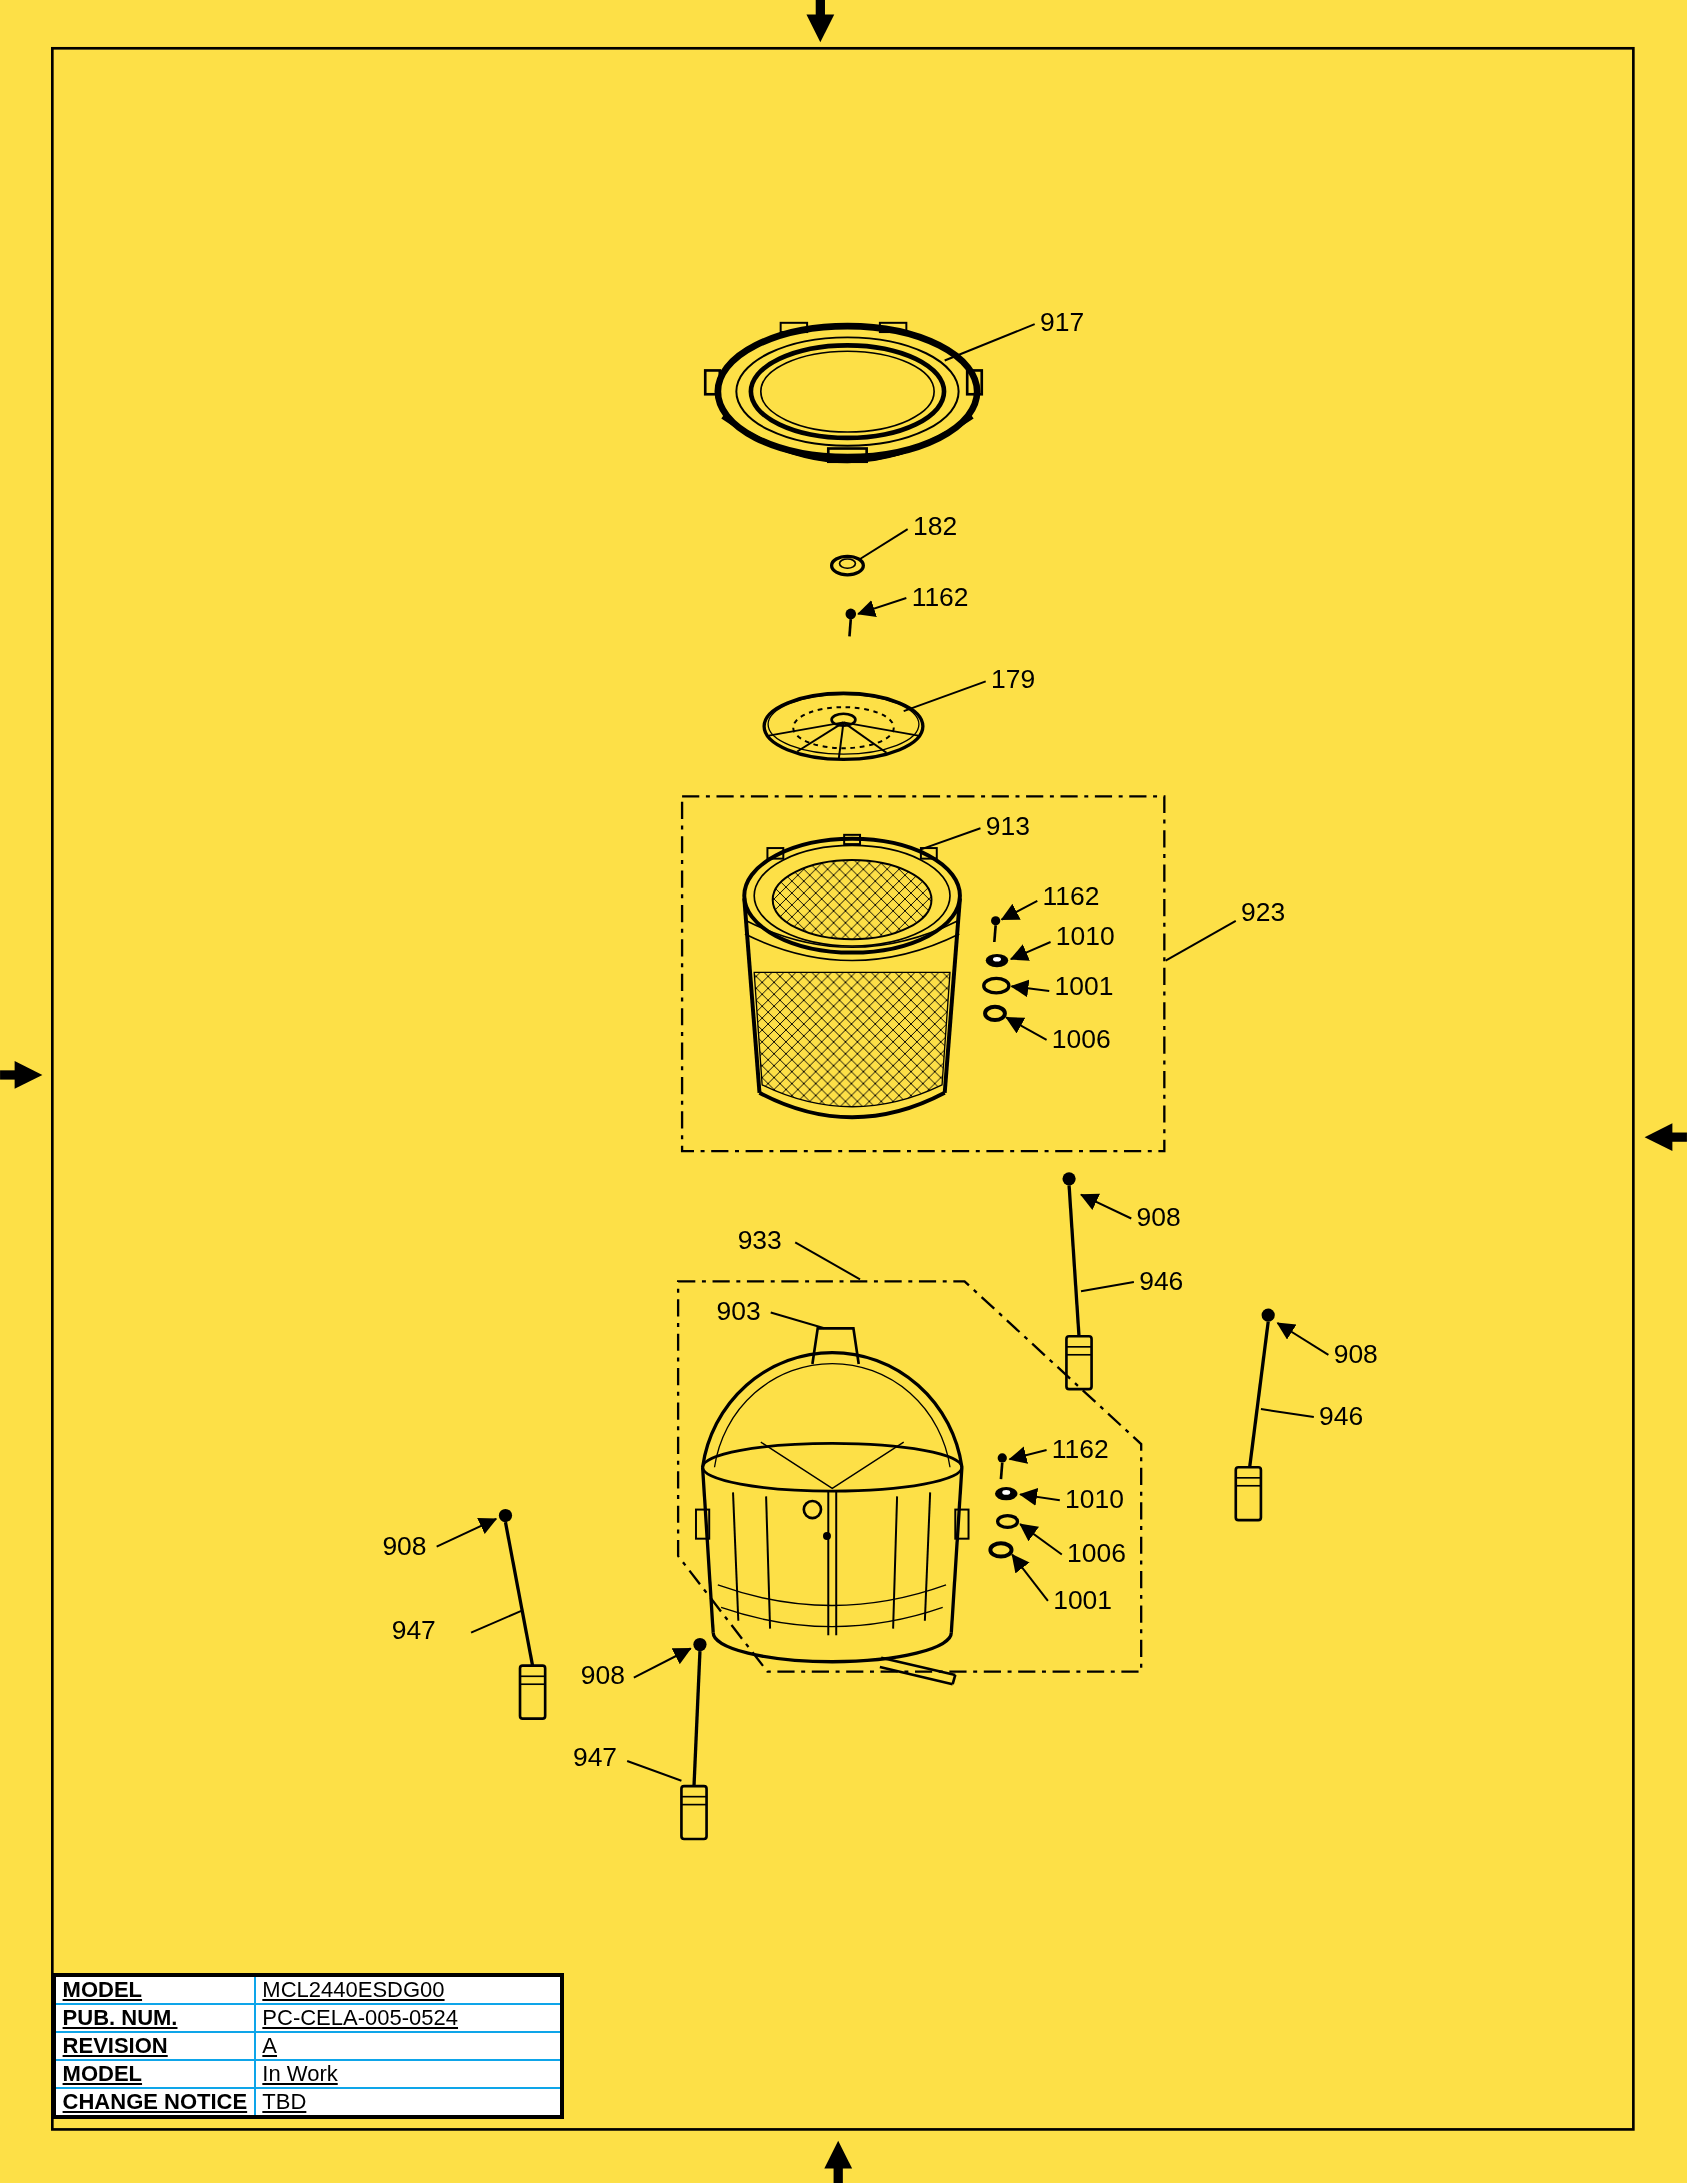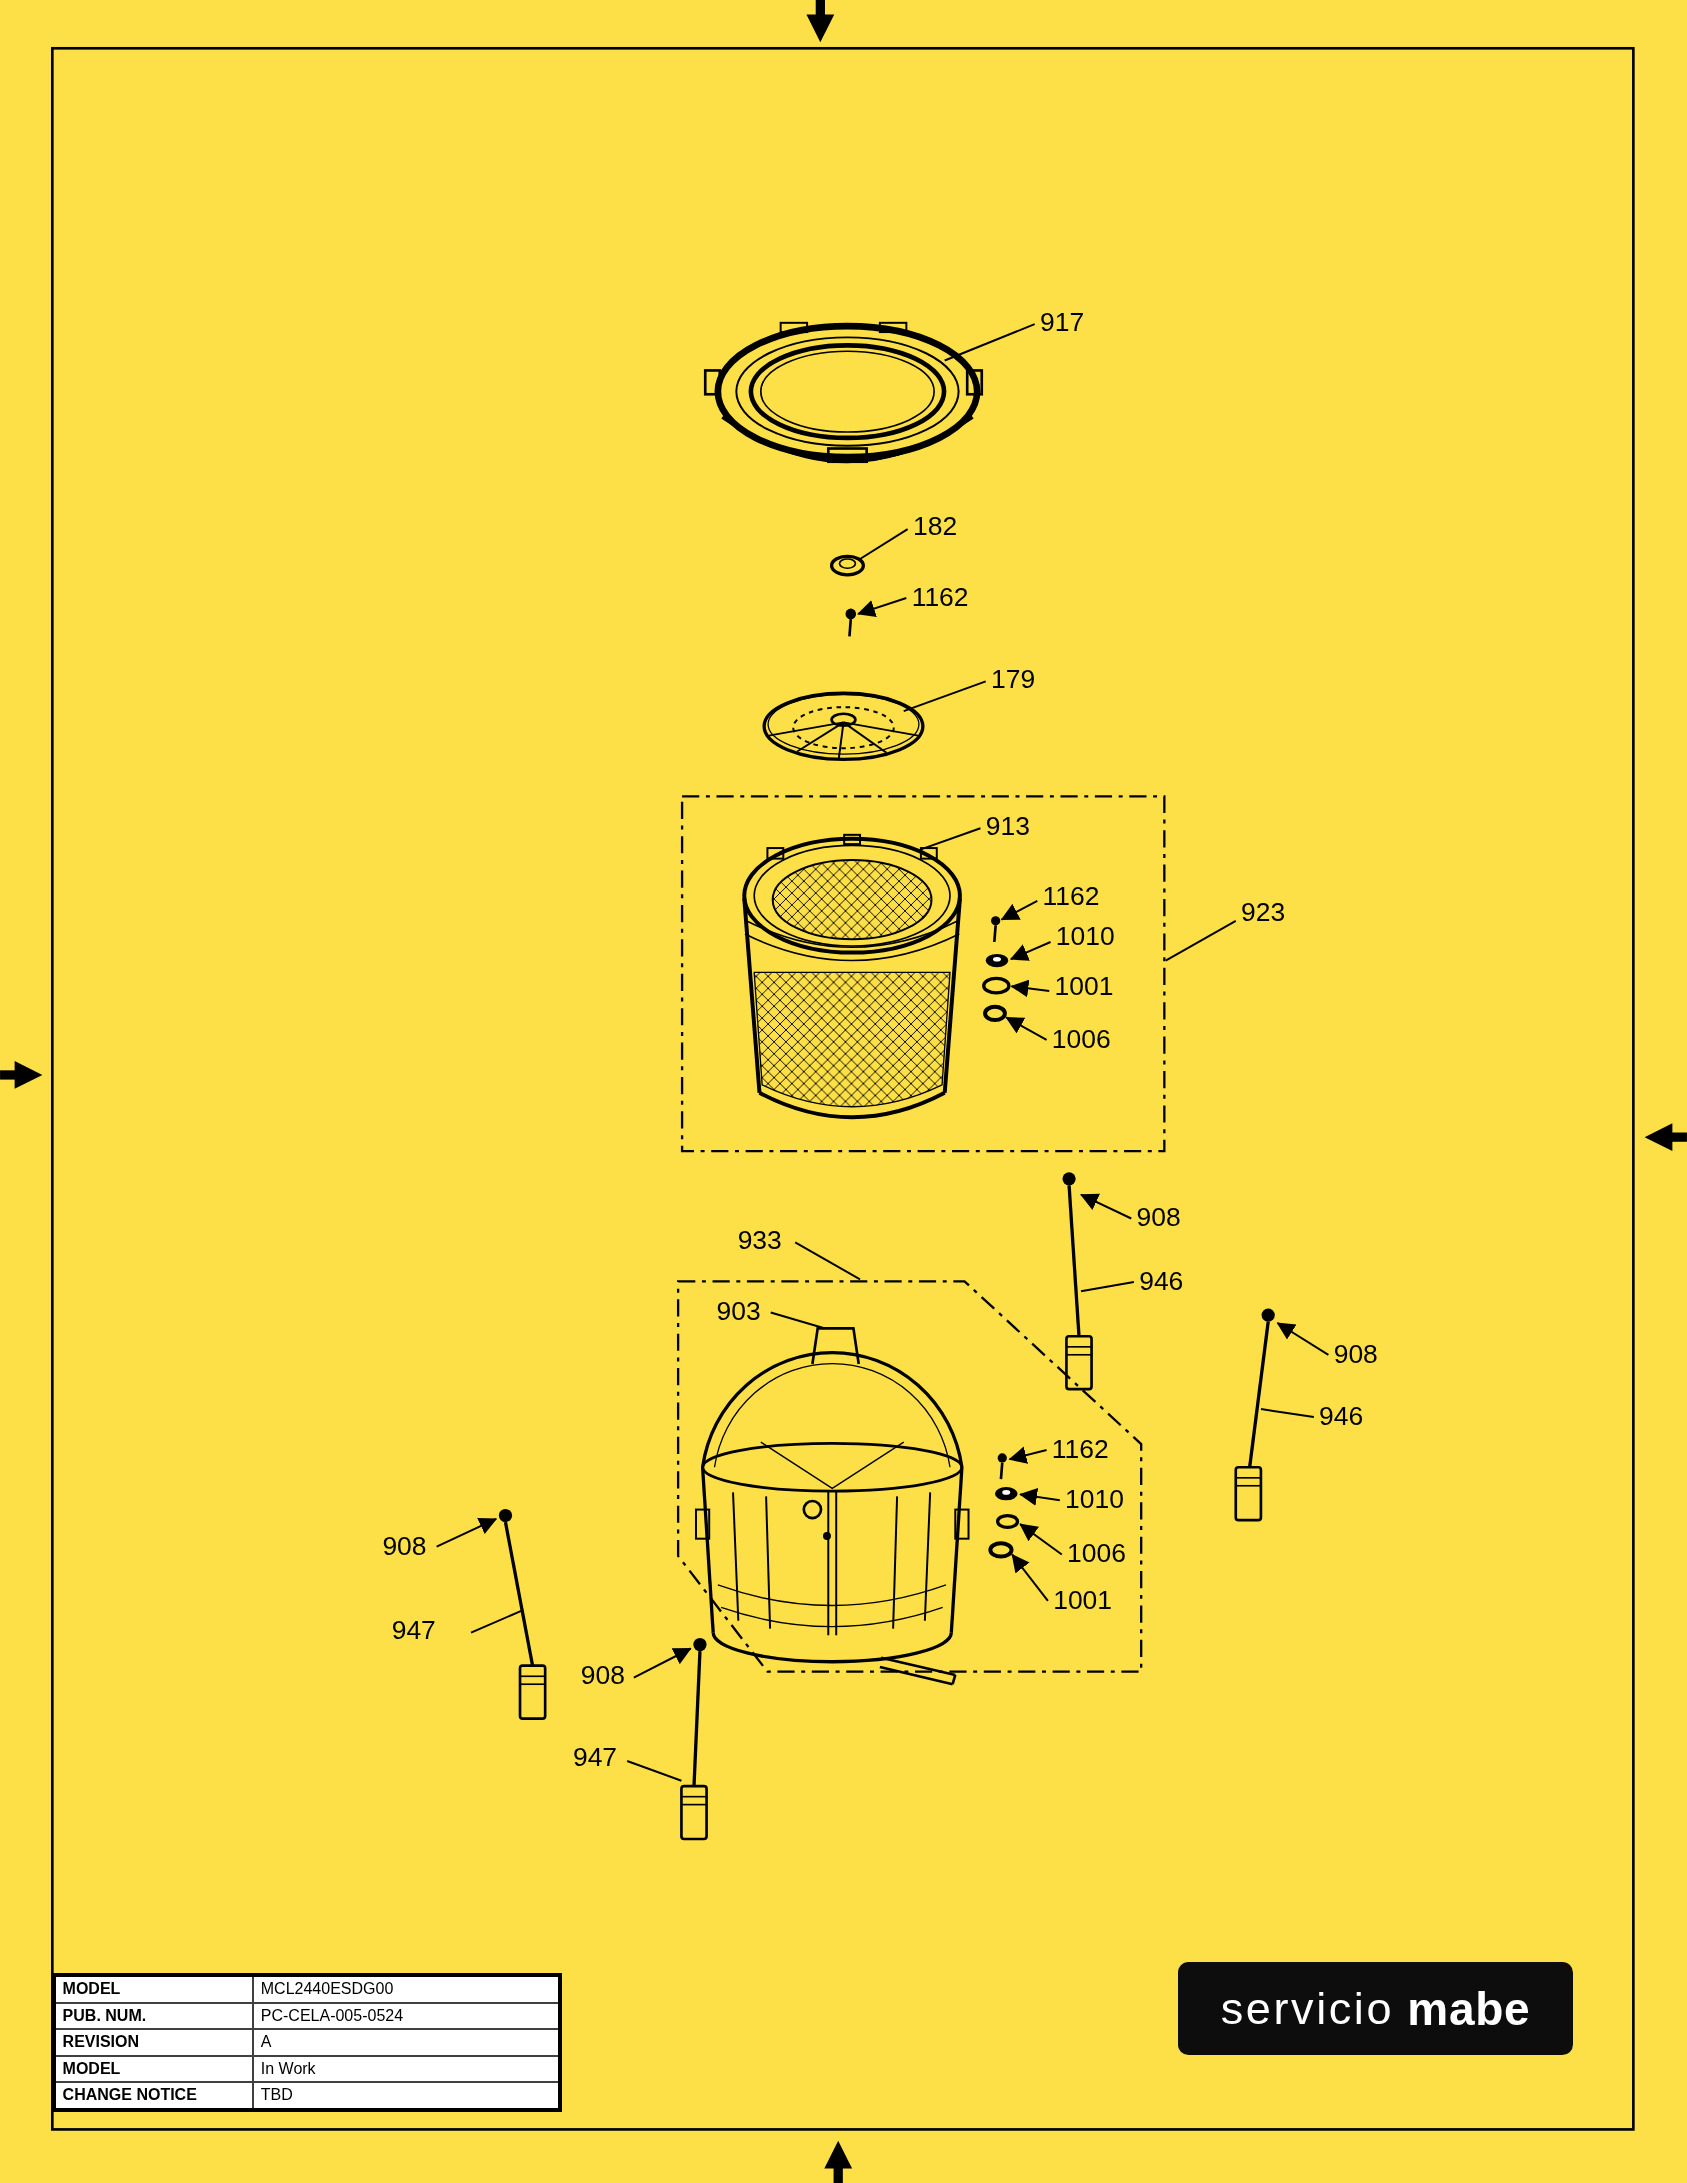--- a/index.html
+++ b/index.html
@@ -3,22 +3,22 @@
 <meta charset="utf-8">
 <style>
   html,body{margin:0;padding:0;background:#fff;}
   .page{position:relative;width:1687px;height:2183px;background:#fde047;overflow:hidden;
         font-family:"Liberation Sans",sans-serif;}
   .diagram-svg{position:absolute;left:0;top:0;}
   .callout{font:400 40px "Liberation Sans",sans-serif;fill:#000;}
   
   .info-table{position:absolute;left:52px;top:1973px;border-collapse:collapse;
               border:4px solid #000;background:#fff;}
-  .info-table th,.info-table td{border:2px solid #404040;height:24.5px;padding:0 6.6px;
-              font-size:16px;vertical-align:middle;white-space:nowrap;}
+  .info-table th,.info-table td{border:2px solid #0ea5e9;height:24.5px;padding:0 6.6px;
+              font-size:22px;vertical-align:middle;white-space:nowrap;text-decoration:underline;}
   .info-table th{width:183px;text-align:left;font-weight:bold;}
   .info-table td{width:291px;text-align:left;font-weight:normal;margin-top:8px;}
   
   .logo{position:absolute;left:1178px;top:1962px;width:395px;height:93px;
         background:#0d0d0d;border-radius:10.6px;display:flex;align-items:center;
         justify-content:center;gap:13.2px;color:#fff;}
   .logo-light{font-size:45px;font-weight:normal;letter-spacing:2.6px;}
   .logo-bold{font-size:46px;font-weight:bold;letter-spacing:0.7px;}
 </style>
 </head>
@@ -268,19 +268,15 @@
       <th>MODEL</th>
       <td>In Work</td>
     </tr>
     <tr>
       <th>CHANGE NOTICE</th>
       <td>TBD</td>
     </tr>
   </tbody>
 </table>
 
-<div class="logo">
-  <span class="logo-light">servicio</span>
-  <span class="logo-bold">mabe</span>
+
 </div>
 
-</div>
-
 
 </body></html>

